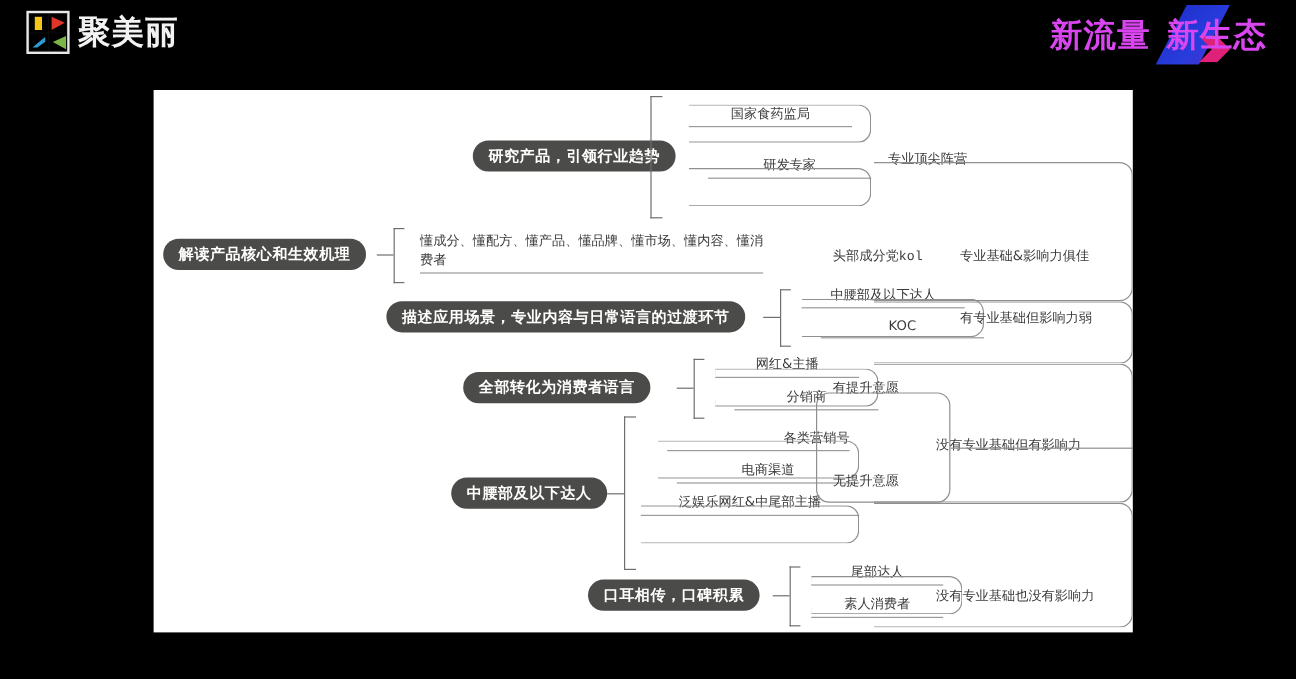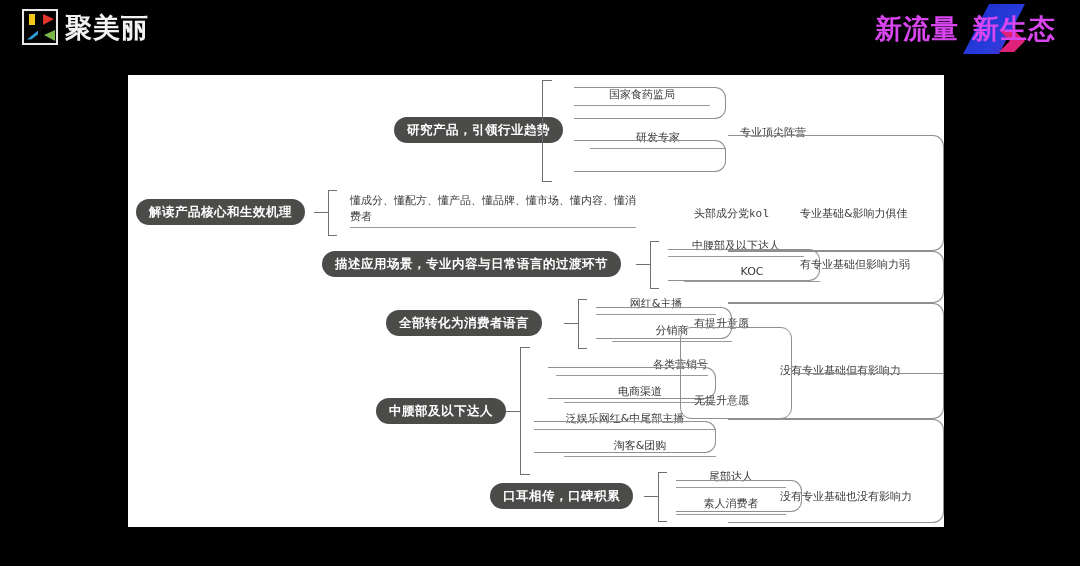--- a/index.html
+++ b/index.html
@@ -179,21 +179,20 @@
     <div class="plain" style="left:566px; top:241px;">有提升意愿</div>
     <div class="plain" style="left:652px; top:288px;">没有专业基础但有影响力</div>
 
     <div class="pill" style="left:248px; top:323px;">中腰部及以下达人</div>
     <div class="tick" style="left:378px; top:336px; width:14px;"></div>
     <div class="bracket" style="left:392px; top:272px; width:10px; height:128px;"></div>
 
     <div class="leaf leaf-ul" style="left:428px; top:282px; width:152px;text-align:right;">各类营销号</div>
     <div class="leaf leaf-ul" style="left:436px; top:309px; width:152px;">电商渠道</div>
     <div class="leaf leaf-ul" style="left:406px; top:336px; width:182px;">泛娱乐网红&amp;中尾部主播</div>
-    <div class="leaf leaf-ul" style="left:436px; top:363px; width:152px;">淘客&amp;团购</div>
 
     <div class="rbox no-left" style="left:420px; top:292px; width:168px; height:32px;"></div>
     <div class="rbox no-left" style="left:406px; top:346px; width:182px; height:32px;"></div>
 
     <div class="plain" style="left:566px; top:318px;">无提升意愿</div>
 
     <div class="rbox" style="left:552px; top:252px; width:112px; height:92px;"></div>
     <div class="hline" style="left:664px; top:298px; width:160px;"></div>
 
     <div class="pill" style="left:362px; top:408px;">口耳相传，口碑积累</div>

